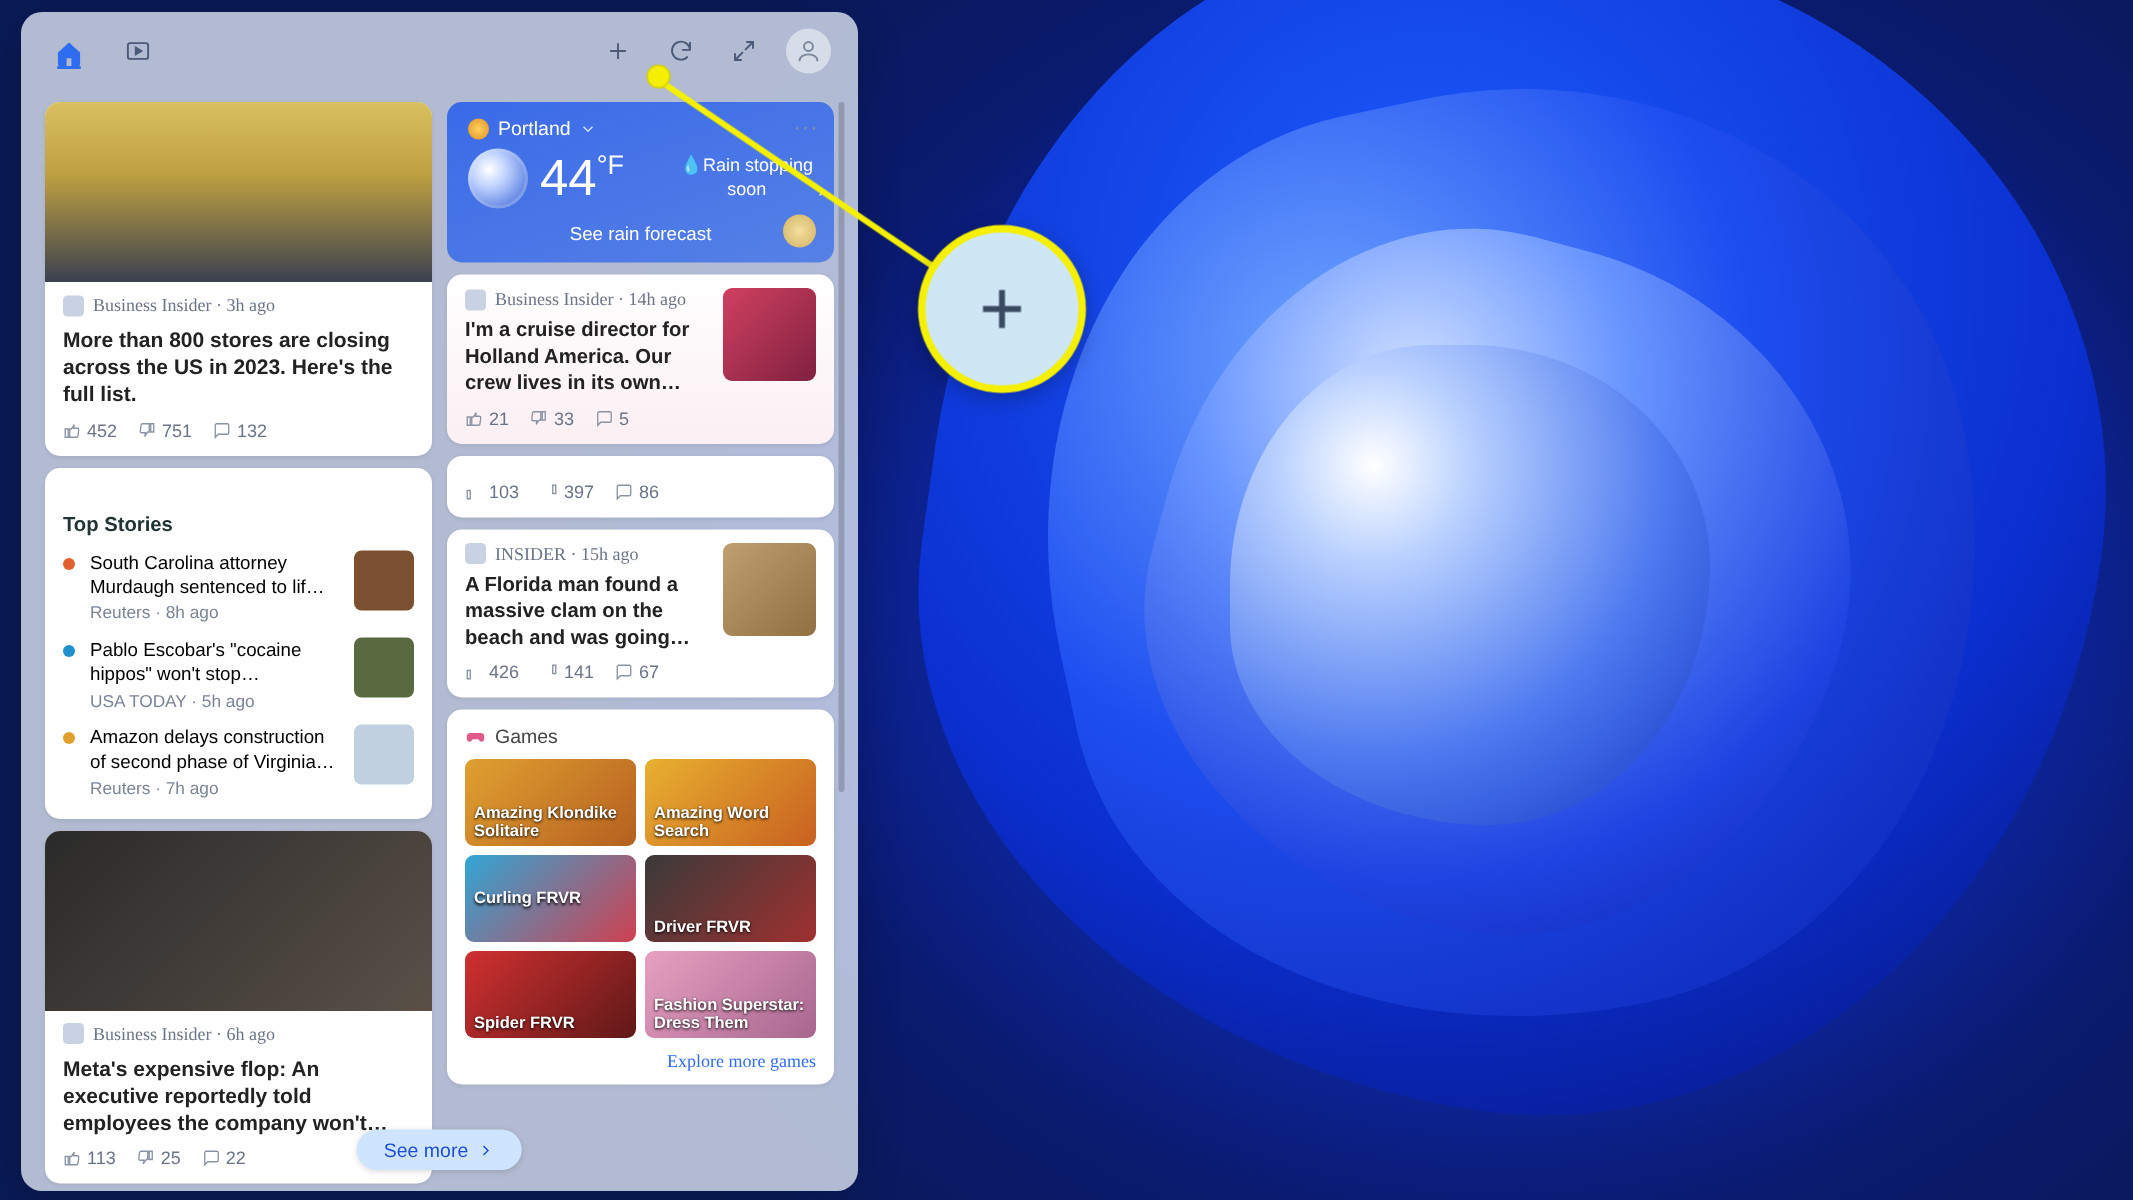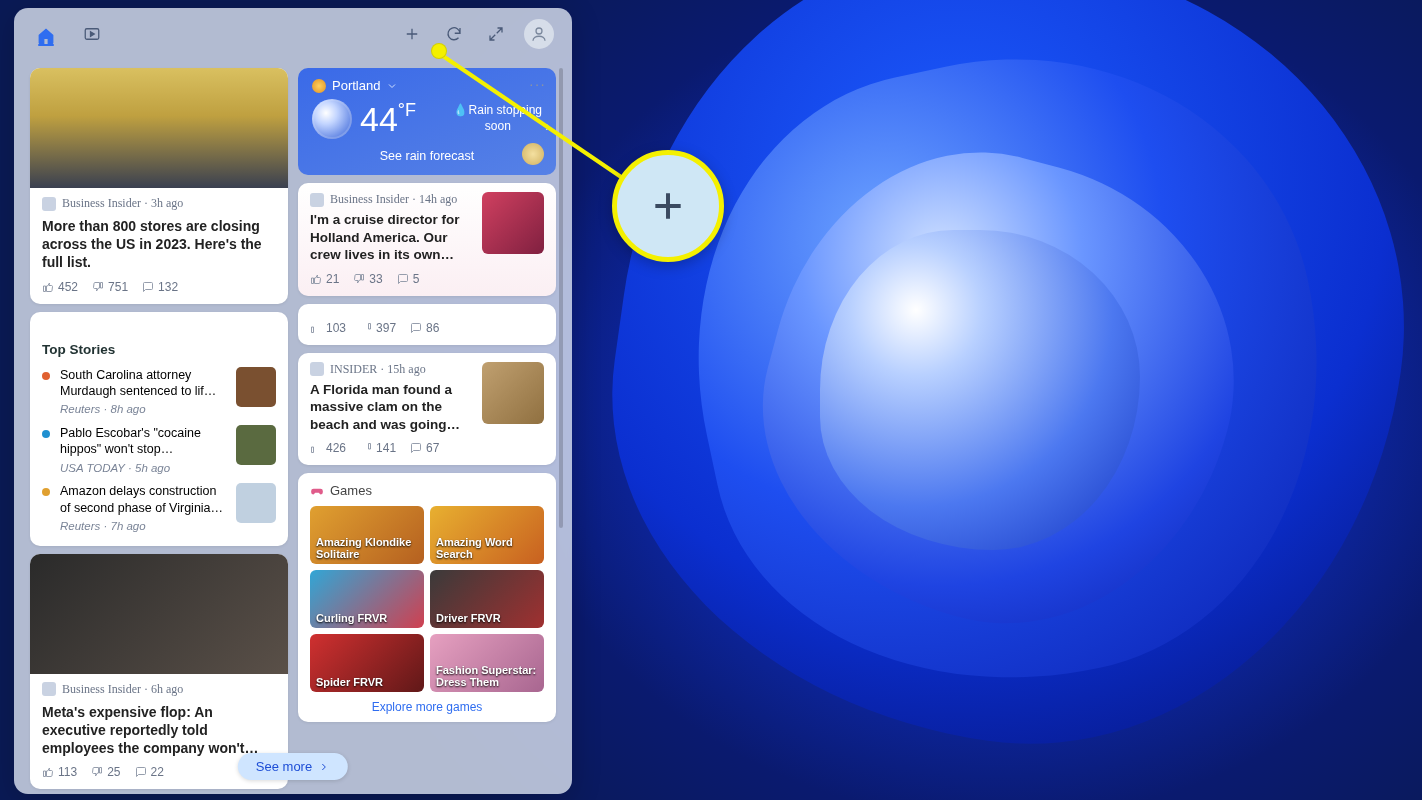--- a/index.html
+++ b/index.html
@@ -52,21 +52,21 @@
   .smallcard{display:flex;gap:10px;}
   .smallcard .txt{flex:1;}
   .smallcard h3{font-size:13.5px;font-weight:600;line-height:1.3;margin:4px 0 0;}
   .thumb{width:62px;height:62px;border-radius:6px;background:#7a8090;}
 
   .topsection{background:#ffffff;border-radius:10px;padding:28px 12px 12px;box-shadow:0 1px 3px rgba(0,0,0,.08);}
   .topsection h4{margin:2px 0 10px;font-size:13.5px;font-weight:600;color:#233;}
   .story{display:flex;gap:10px;margin-bottom:8px;}
   .story .bullet{width:8px;height:8px;margin-top:5px;border-radius:50%;}
   .story .stxt{flex:1;font-size:12.5px;line-height:1.3;}
-  .story .stxt .ssrc{color:#7a8497;font-size:11.5px;margin-top:3px;font-style:italic;}
+  .story .stxt .ssrc{color:#7a8497;font-size:11.5px;margin-top:3px;}
   .sthumb{width:40px;height:40px;border-radius:5px;background:#889;}
 
   
   .weather{background:linear-gradient(160deg,#3a6ae8 0%,#5681e6 100%);color:#fff;border-radius:10px;padding:10px 14px 12px;position:relative;}
   .weather .loc{display:flex;align-items:center;gap:6px;font-size:13px;}
   .weather .wmain{display:flex;align-items:center;gap:8px;margin-top:6px;}
   .wicon{width:40px;height:40px;border-radius:50%;background:radial-gradient(circle at 35% 35%,#fff 0%,#c3d5ff 30%,#6b8de6 70%);box-shadow:0 0 0 2px rgba(255,255,255,.15) inset;}
   .temp{font-size:34px;font-weight:300;}
   .deg{font-size:18px;vertical-align:top;}
   .rain{font-size:12px;margin-left:auto;text-align:center;line-height:1.3;}
@@ -77,25 +77,25 @@
   .softcard{background:linear-gradient(180deg,#fff 0%,#fbeff3 100%);}
 
   
   .games{background:#fff;border-radius:10px;padding:10px 12px 8px;box-shadow:0 1px 3px rgba(0,0,0,.08);}
   .games .gh{display:flex;align-items:center;gap:6px;font-size:13px;color:#444;}
   .games .gh svg{width:14px;height:14px;fill:#e05b8a;}
   .ggrid{display:grid;grid-template-columns:1fr 1fr;gap:6px;margin-top:8px;}
   .gtile{height:50px;border-radius:6px;position:relative;overflow:hidden;color:#fff;font-size:11px;font-weight:600;display:flex;align-items:flex-end;padding:4px 6px;text-shadow:0 1px 2px #000;}
   .g1{background:linear-gradient(135deg,#e0a030,#b56020);justify-content:flex-end;}
   .g2{background:linear-gradient(135deg,#e8b030,#c86020);}
-  .g3{background:linear-gradient(135deg,#31a6d6,#d04050);}
+  .g3{background:linear-gradient(135deg,#31a6d6,#d04050);align-items:center;}
   .g4{background:linear-gradient(135deg,#3a3a3a,#a03030);}
   .g5{background:linear-gradient(135deg,#d03030,#601818);}
   .g6{background:linear-gradient(135deg,#e6a0c0,#a86690);}
-  .explore{text-align:center;font-size:12px;color:#2f6df0;margin-top:8px;}
+  .explore{text-align:right;font-size:12px;color:#2f6df0;margin-top:8px;font-family:Liberation Serif, serif;}
 
   .seemore{position:absolute;left:50%;transform:translateX(-50%);bottom:14px;background:#cfe5ff;color:#1e4ed6;padding:6px 18px;border-radius:16px;font-size:13px;display:flex;align-items:center;gap:6px;box-shadow:0 1px 4px rgba(0,0,0,.15);}
   .bottomcard{height:26px;background:#fff;border-radius:10px 10px 0 0;margin-top:auto;}
 
   .moredots{position:absolute;right:10px;top:8px;color:#8a93a4;font-size:14px;letter-spacing:1px;}
 
   
   .calloutline{position:absolute;left:432px;top:48px;width:250px;height:170px;pointer-events:none;}
   .callout{
     position:absolute;left:612px;top:150px;width:102px;height:102px;border-radius:50%;

